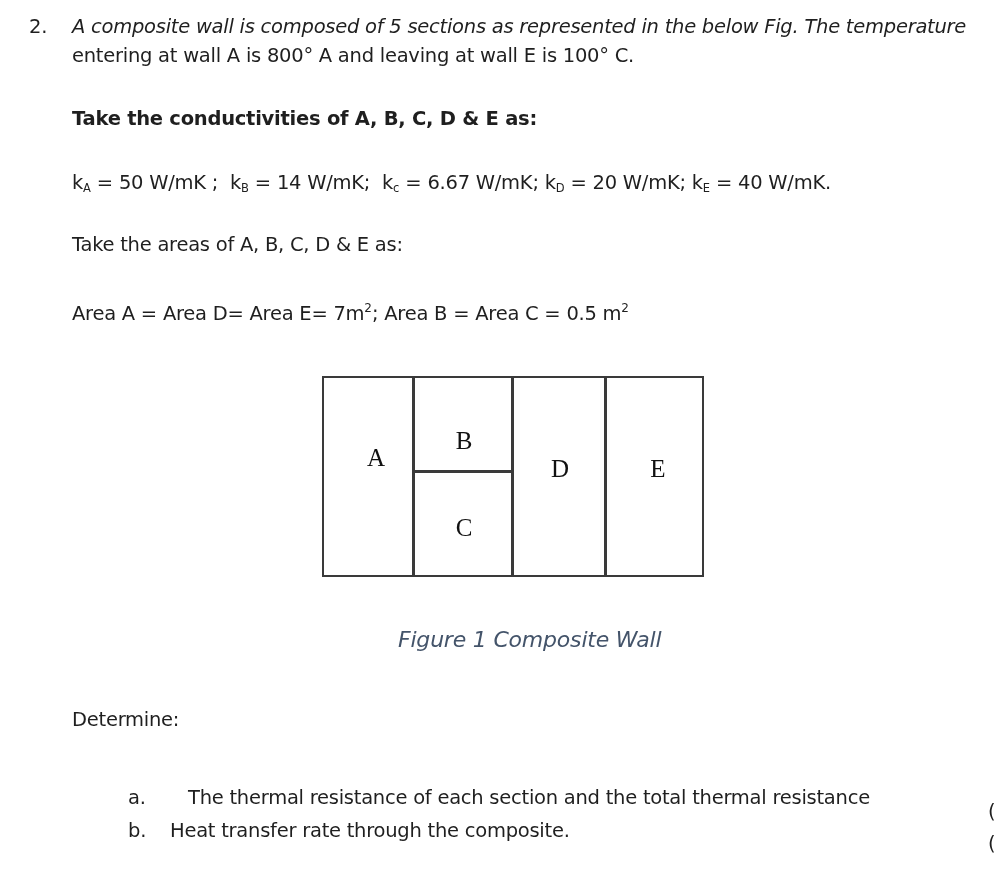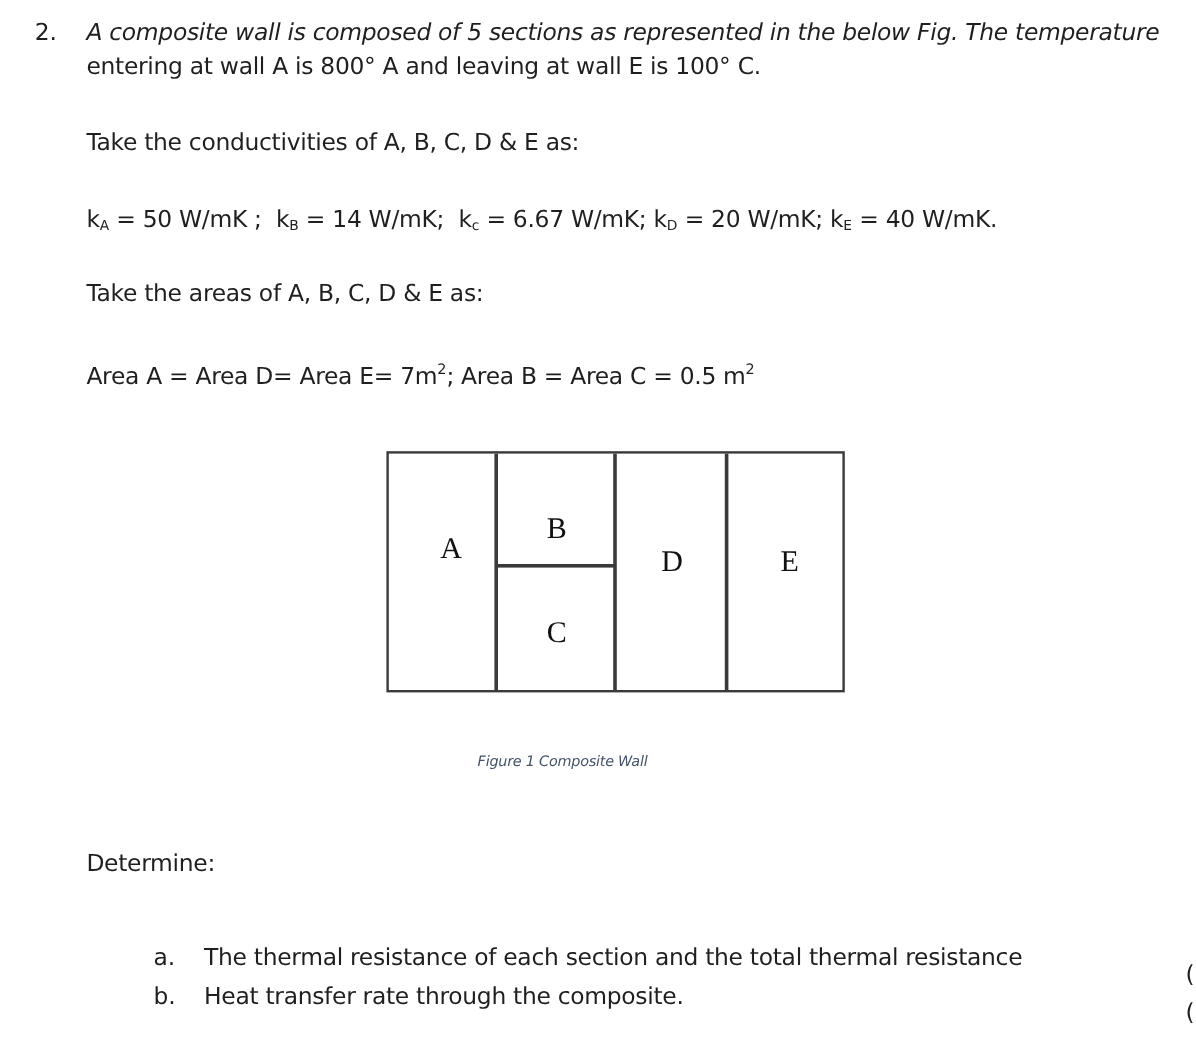--- a/index.html
+++ b/index.html
@@ -59,34 +59,34 @@
     font-size: 25px;
     line-height: 28px;
     color: #111;
     transform: translateX(-50%);
   }
   .caption {
     position: absolute;
     left: 398px;
     top: 627px;
     font-style: italic;
-    font-size: 12px;
+    font-size: 22px;
     color: #44546a;
     white-space: nowrap;
     letter-spacing: -0.2px;
   }
 </style>
 </head>
 <body>
 
 <div class="t" style="left:29px; top:15px;">2.</div>
 <div class="t" style="left:72px; top:15px;font-style:italic;">A composite wall is composed of 5 sections as represented in the below Fig. The temperature</div>
 <div class="t" style="left:72px; top:44px;">entering at wall A is 800° A and leaving at wall E is 100° C.</div>
 
-<div class="t" style="left:72px; top:107px;">Take the conductivities of A, B, C, D &amp; E as:</div>
+<div class="t" style="left:72px; top:107px;font-weight:bold;">Take the conductivities of A, B, C, D &amp; E as:</div>
 <div class="t" style="left:72px; top:171px;">
   <span><span>k</span><span class="sub">A</span><span> = 50 W/mK ;</span></span>&nbsp;
   <span><span>k</span><span class="sub">B</span><span> = 14 W/mK;</span></span>&nbsp;
   <span><span>k</span><span class="sub">c</span><span> = 6.67 W/mK;</span></span>
   <span><span>k</span><span class="sub">D</span><span> = 20 W/mK;</span></span>
   <span><span>k</span><span class="sub">E</span><span> = 40 W/mK.</span></span>
 </div>
 
 <div class="t" style="left:72px; top:233px;">Take the areas of A, B, C, D &amp; E as:</div>
 <div class="t" style="left:72px; top:296px;">
@@ -104,19 +104,19 @@
   <div class="lbl" style="left:140px; top:136px;">C</div>
   <div class="lbl" style="left:236px; top:77px;">D</div>
   <div class="lbl" style="left:334px; top:77px;">E</div>
 </div>
 
 <div class="caption">Figure 1 Composite Wall</div>
 
 <div class="t" style="left:72px; top:708px;">Determine:</div>
 
 <div class="t" style="left:128px; top:786px;">a.</div>
-<div class="t" style="left:170px; top:786px;text-align:center;">The thermal resistance of each section and the total thermal resistance</div>
+<div class="t" style="left:188px; top:786px;text-align:center;">The thermal resistance of each section and the total thermal resistance</div>
 
 <div class="t" style="left:128px; top:819px;">b.</div>
 <div class="t" style="left:170px; top:819px;">Heat transfer rate through the composite.</div>
 
 <div class="t" style="left:988px; top:800px;">(</div>
 <div class="t" style="left:988px; top:832px;">(</div>
 
 </body></html>

